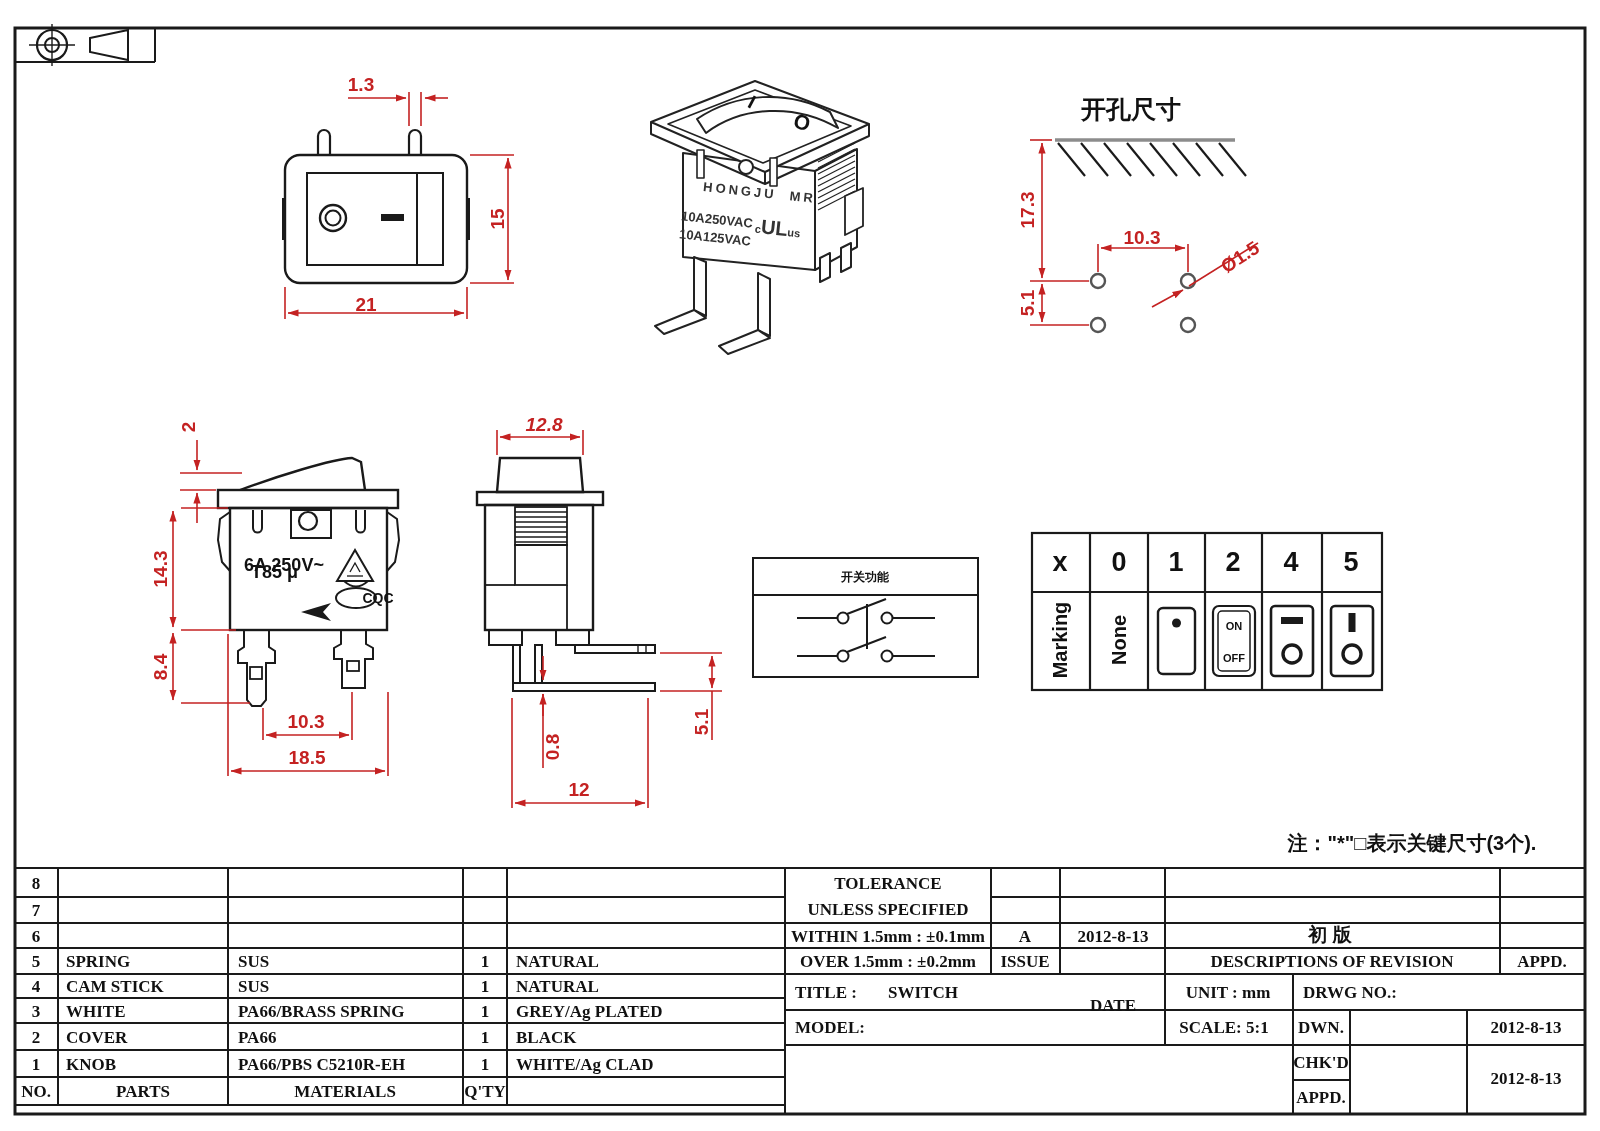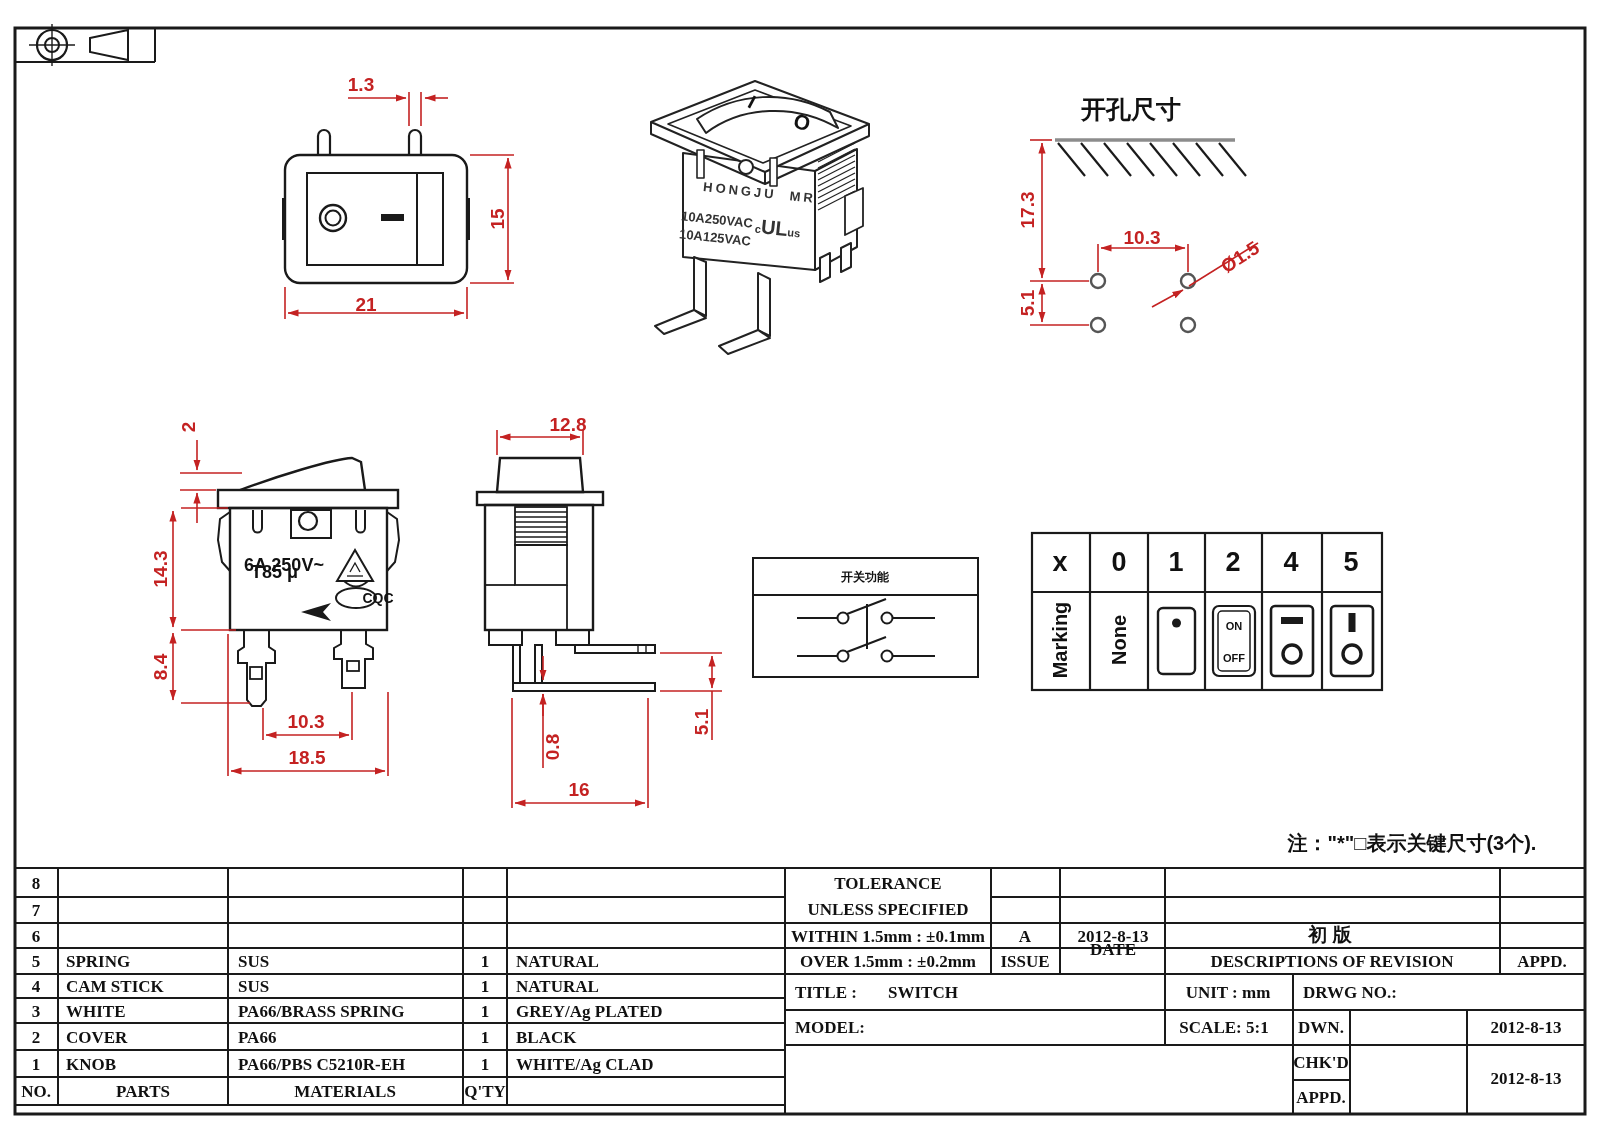--- a/index.html
+++ b/index.html
@@ -286,23 +286,23 @@
 <div class="t dim c" style="left:366px;top:304px;">21</div>
 <div class="t dim r90" style="left:1027px;top:210px;">17.3</div>
 <div class="t dim r90" style="left:1027px;top:303px;">5.1</div>
 <div class="t dim c" style="left:1142px;top:237px;">10.3</div>
 <div class="t dim" style="left:1240px;top:257px;transform:translate(-50%,-50%) rotate(-33deg);">Ø1.5</div>
 <div class="t dim r90" style="left:188px;top:427px;">2</div>
 <div class="t dim r90" style="left:160px;top:569px;">14.3</div>
 <div class="t dim r90" style="left:160px;top:667px;">8.4</div>
 <div class="t dim c" style="left:306px;top:721px;">10.3</div>
 <div class="t dim c" style="left:307px;top:757px;">18.5</div>
-<div class="t dim c" style="left:568px;top:424px;">12.8</div>
+<div class="t dim c" style="left:544px;top:424px;font-style:italic;">12.8</div>
 <div class="t dim r90" style="left:552px;top:747px;">0.8</div>
-<div class="t dim c" style="left:579px;top:789px;">16</div>
+<div class="t dim c" style="left:579px;top:789px;">12</div>
 <div class="t dim r90" style="left:701px;top:722px;">5.1</div>
 
 <div class="t cn c" style="left:1131px;top:109px;font-size:25px;font-weight:600;">开孔尺寸</div>
 <div class="t iso-txt" style="left:703px;top:186px;font-size:13px;letter-spacing:3px;transform:rotate(6deg);">
   <span>HONGJU</span>&nbsp;&nbsp;<span>MR</span>
 </div>
 <div class="t iso-txt" style="left:681px;top:213px;font-size:13px;transform:rotate(6deg);">10A250VAC</div>
 <div class="t iso-txt" style="left:679px;top:231px;font-size:13px;transform:rotate(6deg);">10A125VAC</div>
 <div class="t iso-txt" style="left:755px;top:218px;transform:rotate(6deg);">
   <span class="small">c</span><span style="font-size:20px;">UL</span><span class="small">us</span>
@@ -360,21 +360,21 @@
 <div class="t c" style="left:485px;top:1064px;">1</div>
 <div class="t l" style="left:516px;top:1064px;">WHITE/Ag CLAD</div>
 
 <div class="t c" style="left:888px;top:883px;">TOLERANCE</div>
 <div class="t c" style="left:888px;top:909px;">UNLESS SPECIFIED</div>
 <div class="t c" style="left:888px;top:936px;">WITHIN 1.5mm : ±0.1mm</div>
 <div class="t c" style="left:888px;top:961px;">OVER 1.5mm : ±0.2mm</div>
 <div class="t c" style="left:1025px;top:936px;">A</div>
 <div class="t c" style="left:1025px;top:961px;">ISSUE</div>
 <div class="t c" style="left:1113px;top:936px;">2012-8-13</div>
-<div class="t c" style="left:1113px;top:949px;">DATE</div>
+<div class="t c" style="left:1113px;top:1005px;">DATE</div>
 <div class="t cn c" style="left:1330px;top:934px;font-size:19px;">初 版</div>
 <div class="t c" style="left:1332px;top:961px;">DESCRIPTIONS OF REVISION</div>
 <div class="t c" style="left:1542px;top:961px;">APPD.</div>
 <div class="t l" style="left:795px;top:992px;">TITLE :</div>
 <div class="t l" style="left:888px;top:992px;">SWITCH</div>
 <div class="t c" style="left:1228px;top:992px;">UNIT : mm</div>
 <div class="t l" style="left:1303px;top:992px;">DRWG NO.:</div>
 <div class="t l" style="left:795px;top:1027px;">MODEL:</div>
 <div class="t c" style="left:1224px;top:1027px;">SCALE: 5:1</div>
 <div class="t c" style="left:1321px;top:1027px;">DWN.</div>

